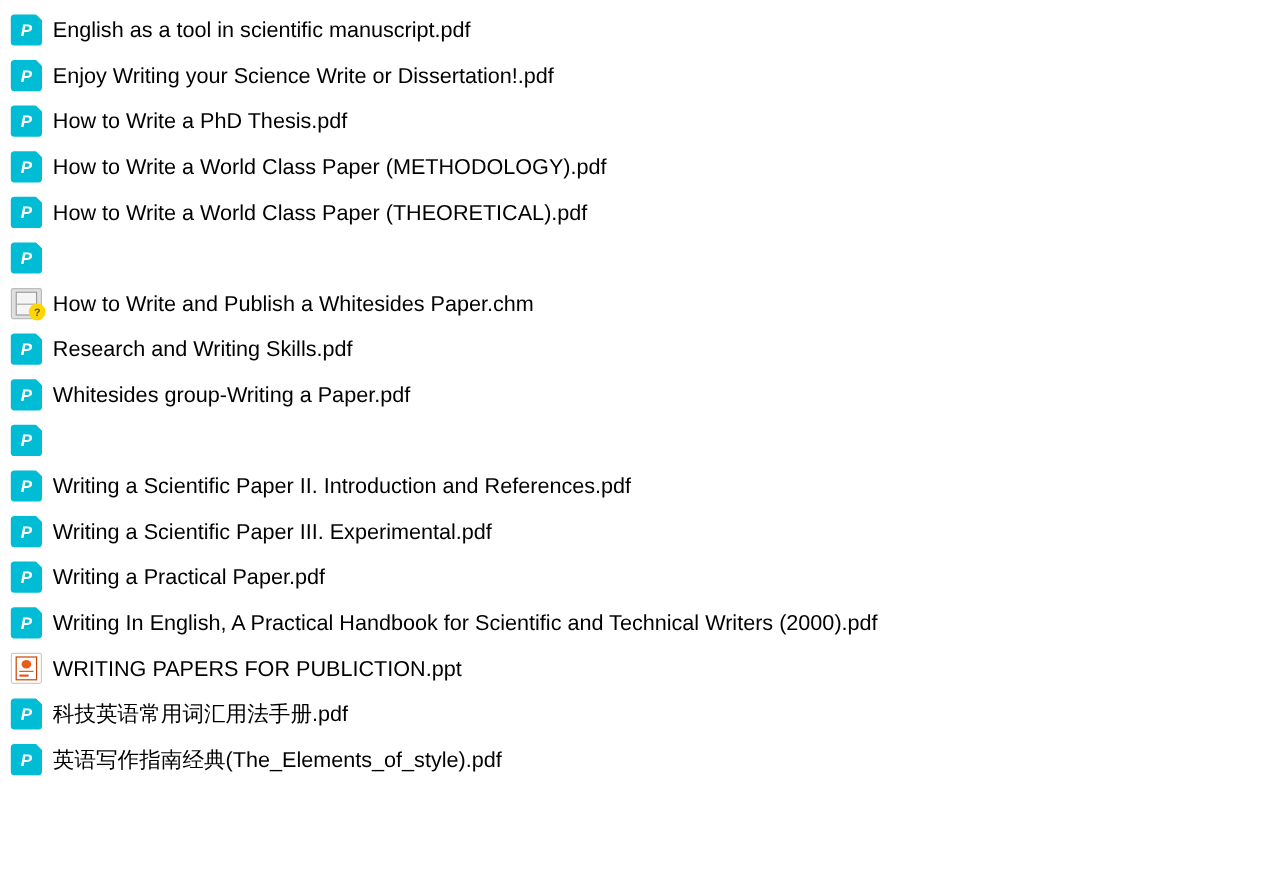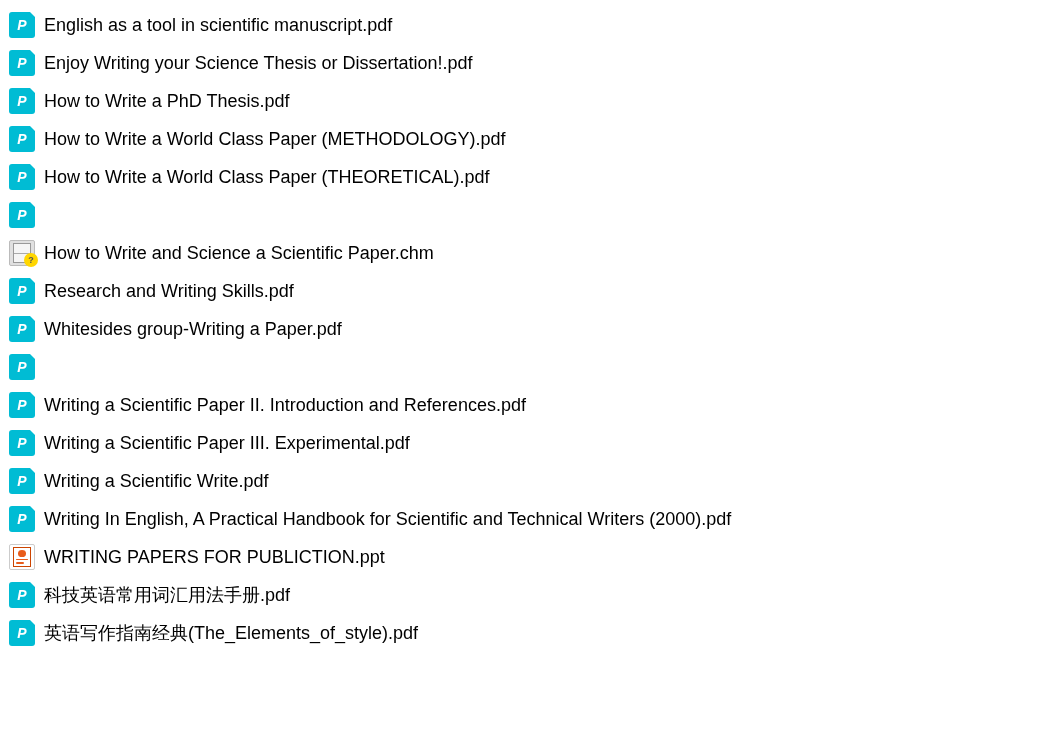--- a/index.html
+++ b/index.html
@@ -126,21 +126,21 @@
     <div class="file-item">
       <div class="file-icon">
         <div class="icon-pdf">P</div>
       </div>
       <span class="file-name">English as a tool in scientific manuscript.pdf</span>
     </div>
     <div class="file-item">
       <div class="file-icon">
         <div class="icon-pdf">P</div>
       </div>
-      <span class="file-name">Enjoy Writing your Science Thesis or Dissertation!.pdf</span>
+      <span class="file-name">Enjoy Writing your Science Write or Dissertation!.pdf</span>
     </div>
     <div class="file-item">
       <div class="file-icon">
         <div class="icon-pdf">P</div>
       </div>
       <span class="file-name">How to Write a PhD Thesis.pdf</span>
     </div>
     <div class="file-item">
       <div class="file-icon">
         <div class="icon-pdf">P</div>
@@ -162,21 +162,21 @@
       <div class="file-icon">
         <div class="icon-chm">
           <div class="icon-chm-inner">
             <div style="width: 10px; height: 1px; background: rgb(170, 170, 170); margin: 1px auto;"></div>
             <div style="width: 10px; height: 1px; background: rgb(170, 170, 170); margin: 1px auto;"></div>
             <div style="width: 10px; height: 1px; background: rgb(170, 170, 170); margin: 1px auto;"></div>
           </div>
           <div class="icon-chm-question">?</div>
         </div>
       </div>
-      <span class="file-name">How to Write and Science a Scientific Paper.chm</span>
+      <span class="file-name">How to Write and Publish a Whitesides Paper.chm</span>
     </div>
     <div class="file-item">
       <div class="file-icon">
         <div class="icon-pdf">P</div>
       </div>
       <span class="file-name">Research and Writing Skills.pdf</span>
     </div>
     <div class="file-item">
       <div class="file-icon">
         <div class="icon-pdf">P</div>
@@ -197,21 +197,21 @@
     <div class="file-item">
       <div class="file-icon">
         <div class="icon-pdf">P</div>
       </div>
       <span class="file-name">Writing a Scientific Paper III. Experimental.pdf</span>
     </div>
     <div class="file-item">
       <div class="file-icon">
         <div class="icon-pdf">P</div>
       </div>
-      <span class="file-name">Writing a Scientific Write.pdf</span>
+      <span class="file-name">Writing a Practical Paper.pdf</span>
     </div>
     <div class="file-item">
       <div class="file-icon">
         <div class="icon-pdf">P</div>
       </div>
       <span class="file-name">Writing In English, A Practical Handbook for Scientific and Technical Writers (2000).pdf</span>
     </div>
     <div class="file-item">
       <div class="file-icon">
         <div class="icon-ppt" style="width: 26px; height: 26px; background: rgb(255, 255, 255); border: 1px solid rgb(204, 204, 204); border-radius: 2px; display: flex; align-items: center; justify-content: center;">

